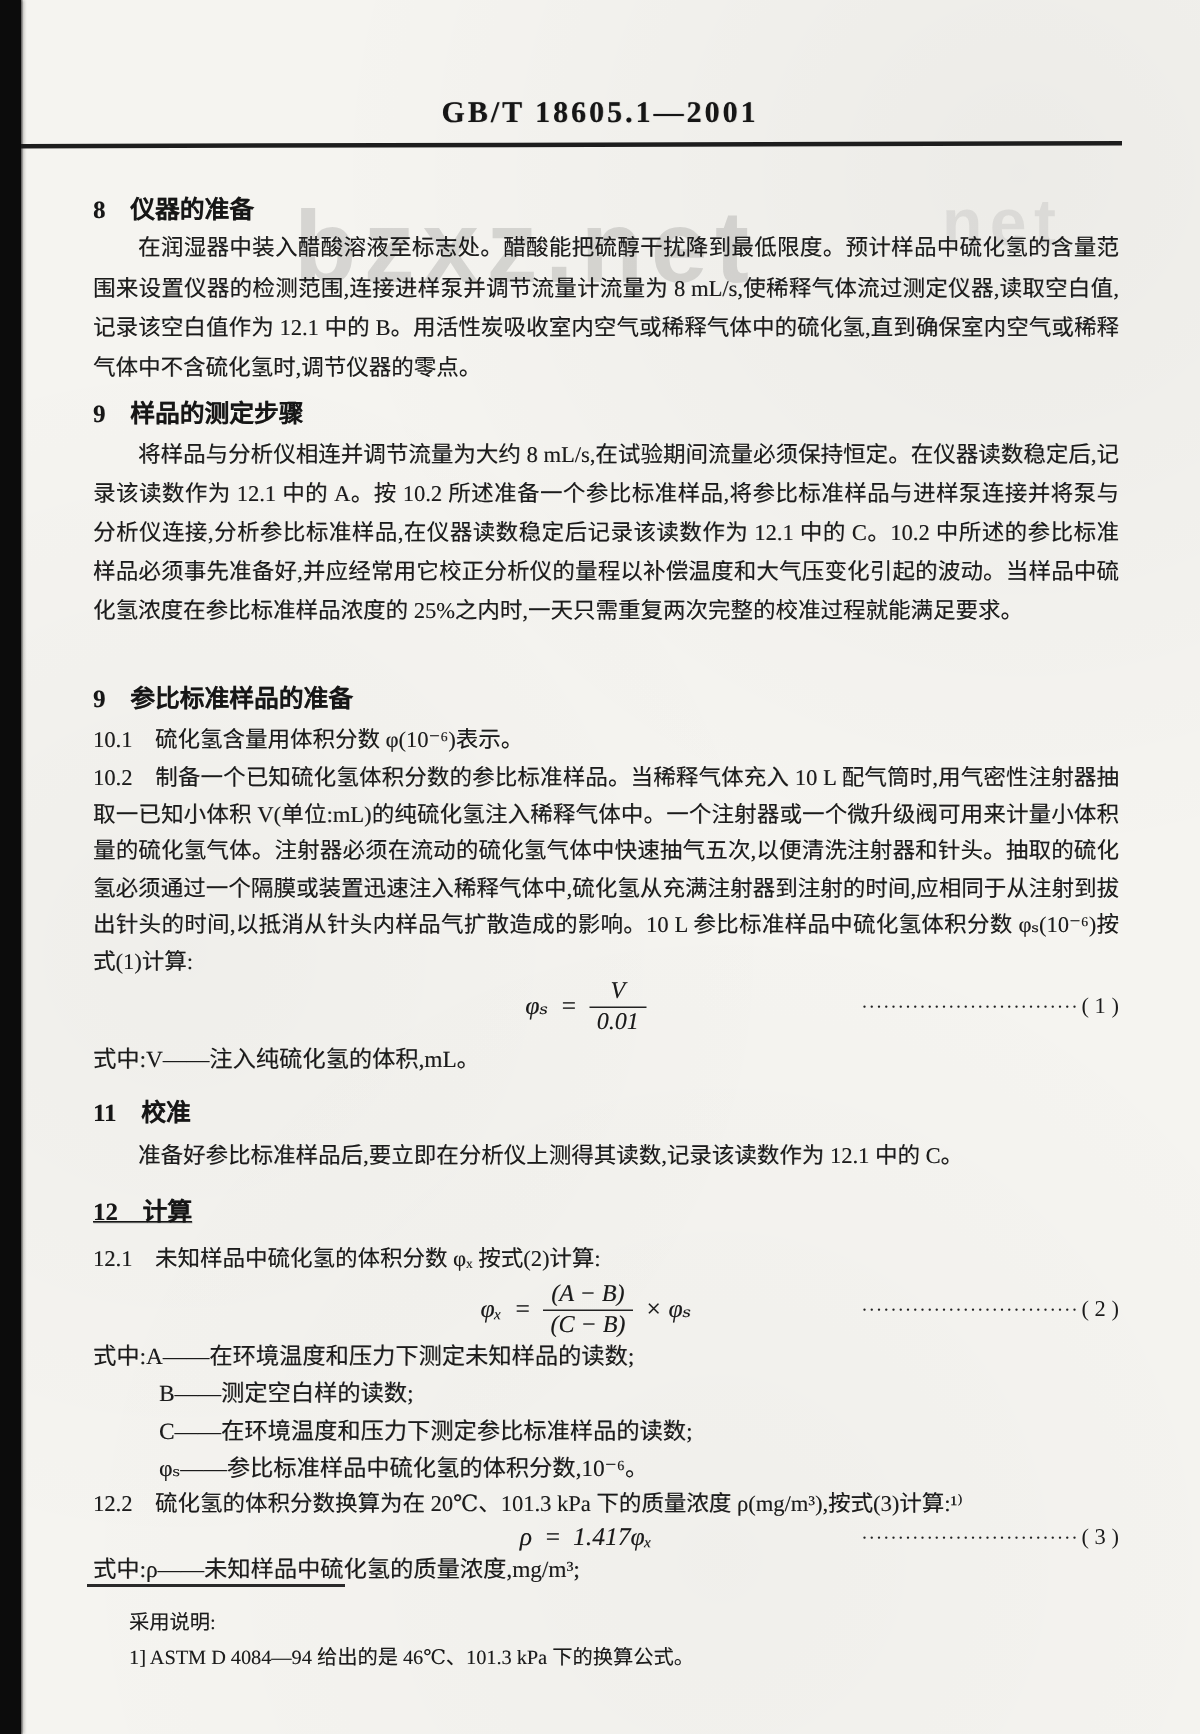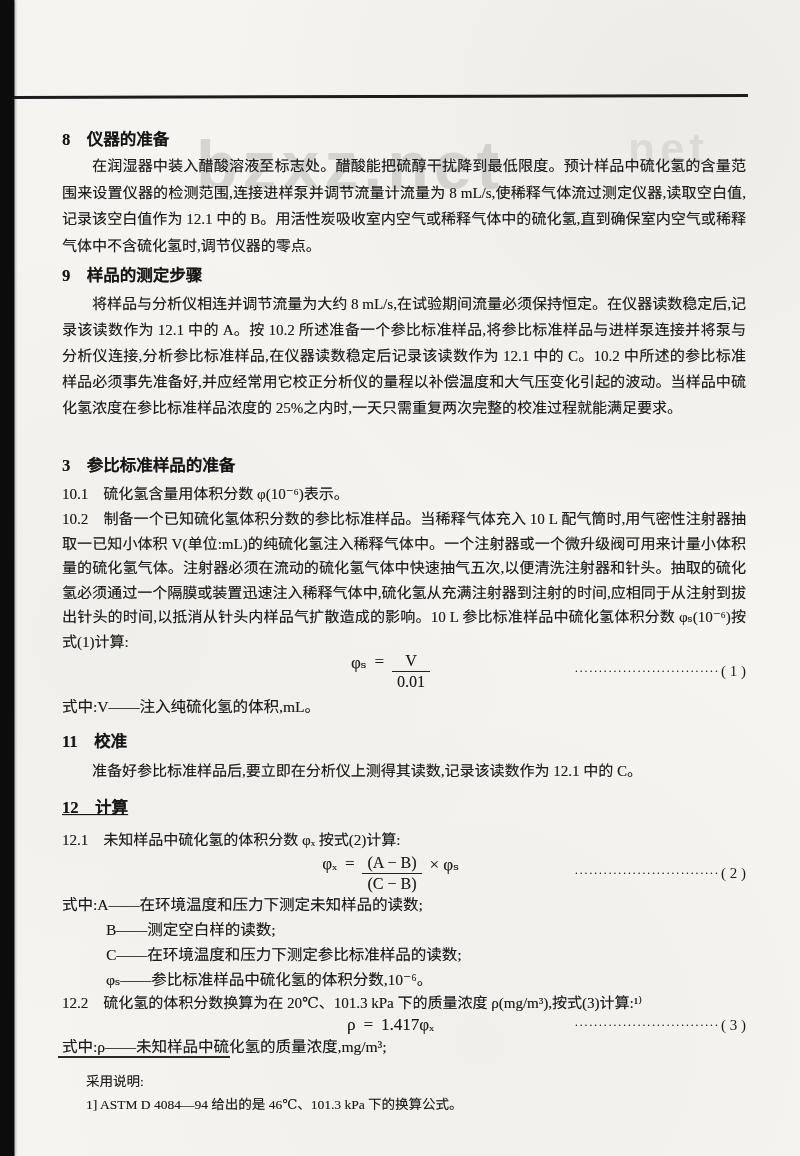--- a/index.html
+++ b/index.html
@@ -62,22 +62,22 @@
     font-size:15.5px;line-height:22px;
     text-shadow:0.25px 0.25px 0.4px rgba(30,30,30,0.45);
     white-space:nowrap;
   }
   .formula-row{
     display:flex;align-items:center;
     font-size:17px;
   }
   .f-spacer{flex:1;}
   .f-expr{
-    color:#1a1a1a;
-    display:flex;align-items:flex-start;gap:8px;
+    font-style:italic;color:#1a1a1a;
+    display:flex;align-items:center;gap:8px;
     text-shadow:0.25px 0.25px 0.4px rgba(30,30,30,0.45);
   }
   .frac{display:inline-block;text-align:center;vertical-align:middle;font-size:16px;}
   .frac .top{display:block;padding:0 5px 1px;border-bottom:1.6px solid #222;}
   .frac .bot{display:block;padding:1px 5px 0;}
   .f-leader{
     flex:1;text-align:right;font-style:normal;font-size:13px;
     color:#222;letter-spacing:0.5px;white-space:nowrap;overflow:hidden;
   }
   .f-label{font-size:15px;color:#1b1b1b;white-space:nowrap;padding-left:2px;}
@@ -95,29 +95,30 @@
 </head>
 <body>
 
 <div class="page">
 
   <div class="scan-strip"></div>
 
   <div class="watermark">bzxz.net</div>
   <div class="watermark-frag">net</div>
 
+  <div class="doc-number">GB/T 18605.1—2001</div>
   <div class="header-rule"></div>
 
   <div class="blk h2" style="top:126px;">8　仪器的准备</div>
   <div class="blk para indent" style="top:153px;">在润湿器中装入醋酸溶液至标志处。醋酸能把硫醇干扰降到最低限度。预计样品中硫化氢的含量范围来设置仪器的检测范围,连接进样泵并调节流量计流量为 8 mL/s,使稀释气体流过测定仪器,读取空白值,记录该空白值作为 12.1 中的 B。用活性炭吸收室内空气或稀释气体中的硫化氢,直到确保室内空气或稀释气体中不含硫化氢时,调节仪器的零点。</div>
 
   <div class="blk h2" style="top:262px;">9　样品的测定步骤</div>
   <div class="blk para indent" style="top:291px;line-height:26px;">将样品与分析仪相连并调节流量为大约 8 mL/s,在试验期间流量必须保持恒定。在仪器读数稳定后,记录该读数作为 12.1 中的 A。按 10.2 所述准备一个参比标准样品,将参比标准样品与进样泵连接并将泵与分析仪连接,分析参比标准样品,在仪器读数稳定后记录该读数作为 12.1 中的 C。10.2 中所述的参比标准样品必须事先准备好,并应经常用它校正分析仪的量程以补偿温度和大气压变化引起的波动。当样品中硫化氢浓度在参比标准样品浓度的 25%之内时,一天只需重复两次完整的校准过程就能满足要求。</div>
 
-  <div class="blk h2" style="top:452px;">3　参比标准样品的准备</div>
+  <div class="blk h2" style="top:452px;">9　参比标准样品的准备</div>
   <div class="blk para" style="top:481px;">10.1　硫化氢含量用体积分数 φ(10⁻⁶)表示。</div>
   <div class="blk para" style="top:507px;line-height:24.5px;">10.2　制备一个已知硫化氢体积分数的参比标准样品。当稀释气体充入 10 L 配气筒时,用气密性注射器抽取一已知小体积 V(单位:mL)的纯硫化氢注入稀释气体中。一个注射器或一个微升级阀可用来计量小体积量的硫化氢气体。注射器必须在流动的硫化氢气体中快速抽气五次,以便清洗注射器和针头。抽取的硫化氢必须通过一个隔膜或装置迅速注入稀释气体中,硫化氢从充满注射器到注射的时间,应相同于从注射到拔出针头的时间,以抵消从针头内样品气扩散造成的影响。10 L 参比标准样品中硫化氢体积分数 φₛ(10⁻⁶)按式(1)计算:</div>
 
   <div class="blk formula-row" style="top:648px;height:46px;">
     <span class="f-spacer"></span>
     <span class="f-expr">
       <span>φₛ</span>
       <span>=</span>
       <span class="frac">
         <span class="top">V</span>

